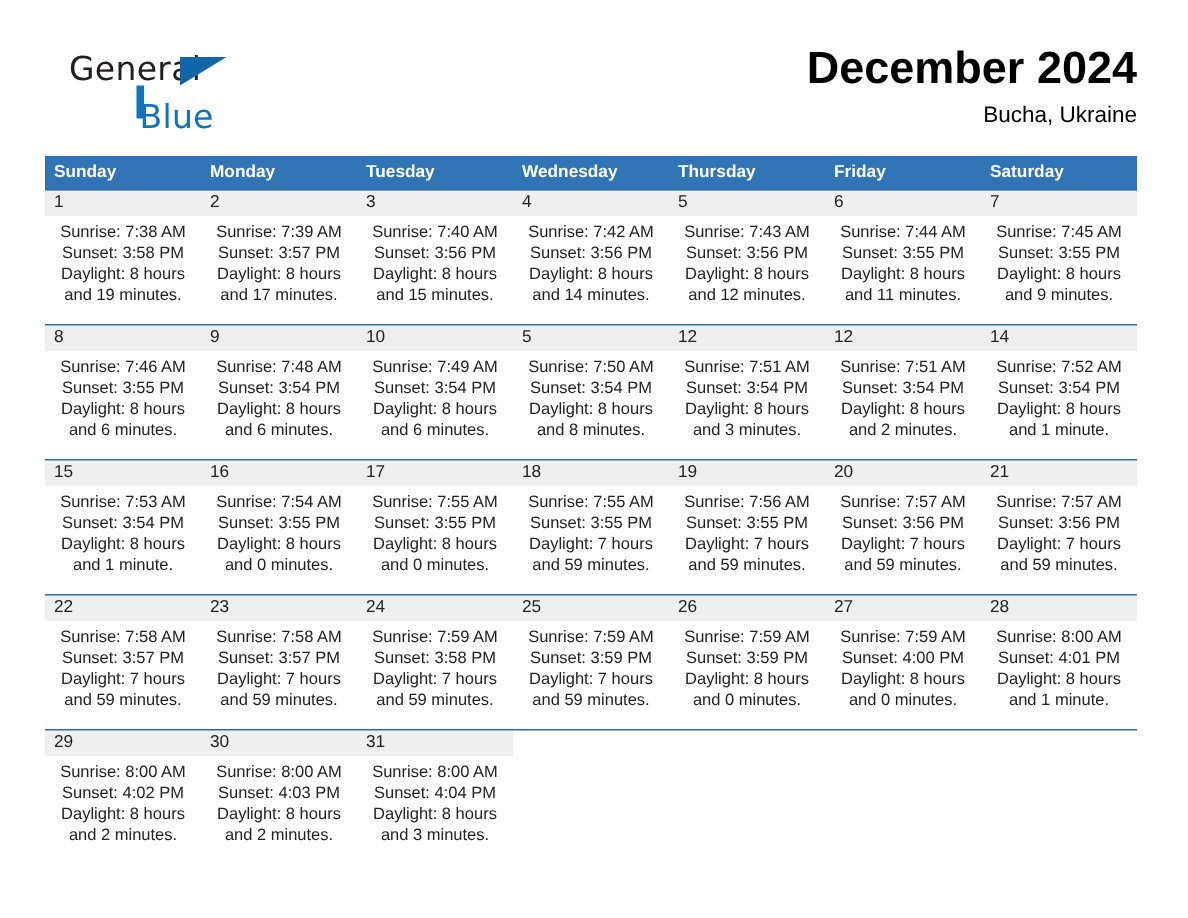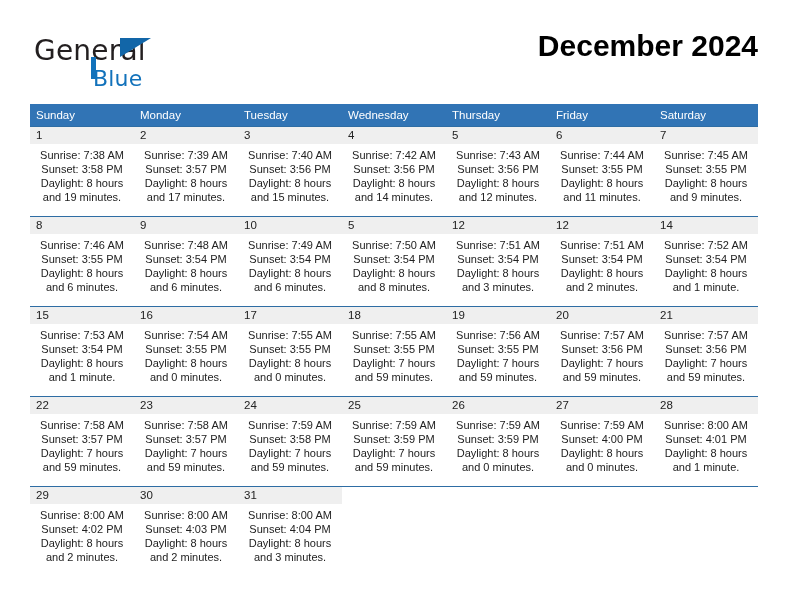--- a/index.html
+++ b/index.html
@@ -32,23 +32,23 @@
 
   .brand {
     position: absolute;
     left: 4px;
     top: 6px;
     width: 220px;
     height: 56px;
   }
   .brand-general {
     position: absolute;
-    left: 0;
+    left: 12px;
     top: 0;
-    font-size: 28px;
+    font-size: 22px;
     letter-spacing: 0.2px;
     color: #231f20;
     font-family: "DejaVu Sans", sans-serif;
     font-weight: 400;
   }
   .brand-blue {
     position: absolute;
     left: 59px;
     top: 22px;
     font-size: 22px;
@@ -109,21 +109,21 @@
   table.cal-table {
     width: 728px;
     border-collapse: collapse;
     table-layout: fixed;
   }
 
   thead th {
     background: #3174b5;
     color: #ffffff;
     font-size: 11.5px;
-    font-weight: 400;
+    font-weight: 700;
     text-align: left;
     padding: 5px 0 5px 6px;
     height: 12px;
     border: none;
   }
 
   tbody td {
     vertical-align: top;
     padding: 0;
     border: none;
@@ -167,20 +167,21 @@
 
     <div class="brand">
       <div class="brand-general">General</div>
       <div class="brand-flag"></div>
       <div class="brand-underline"></div>
       <div class="brand-blue">Blue</div>
     </div>
 
     <div class="title-block">
       <div class="cal-title">December 2024</div>
+      <div class="cal-subtitle">Bucha, Ukraine</div>
     </div>
 
   </div>
 
   <div class="calendar">
     <table class="cal-table">
       <thead>
         <tr>
           <th>Sunday</th>
           <th>Monday</th>

